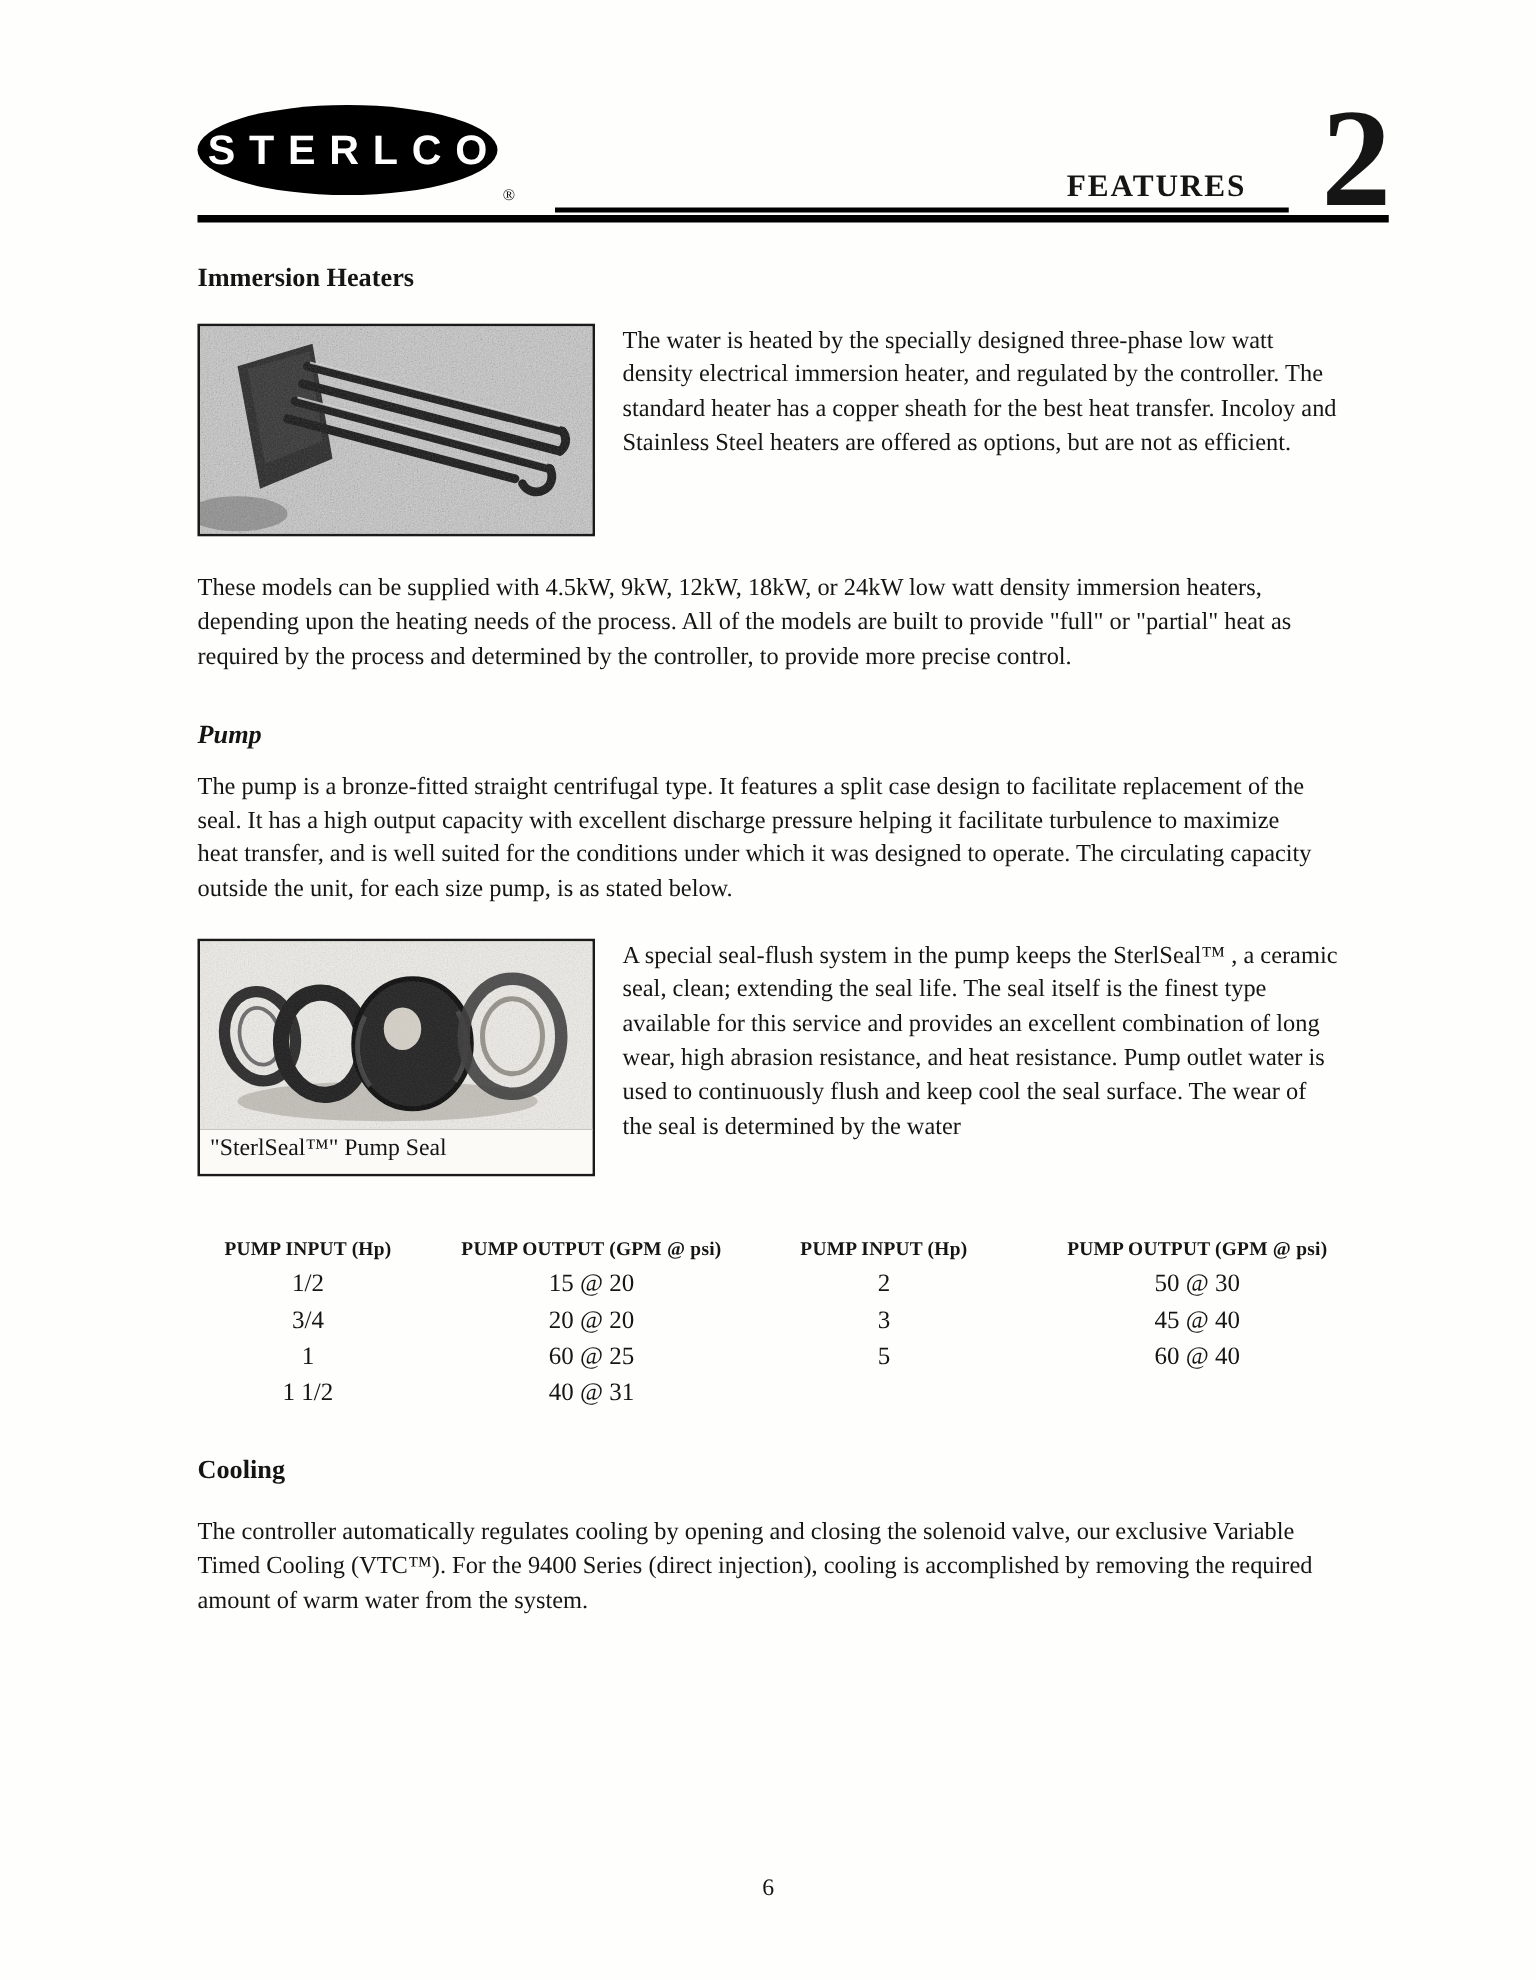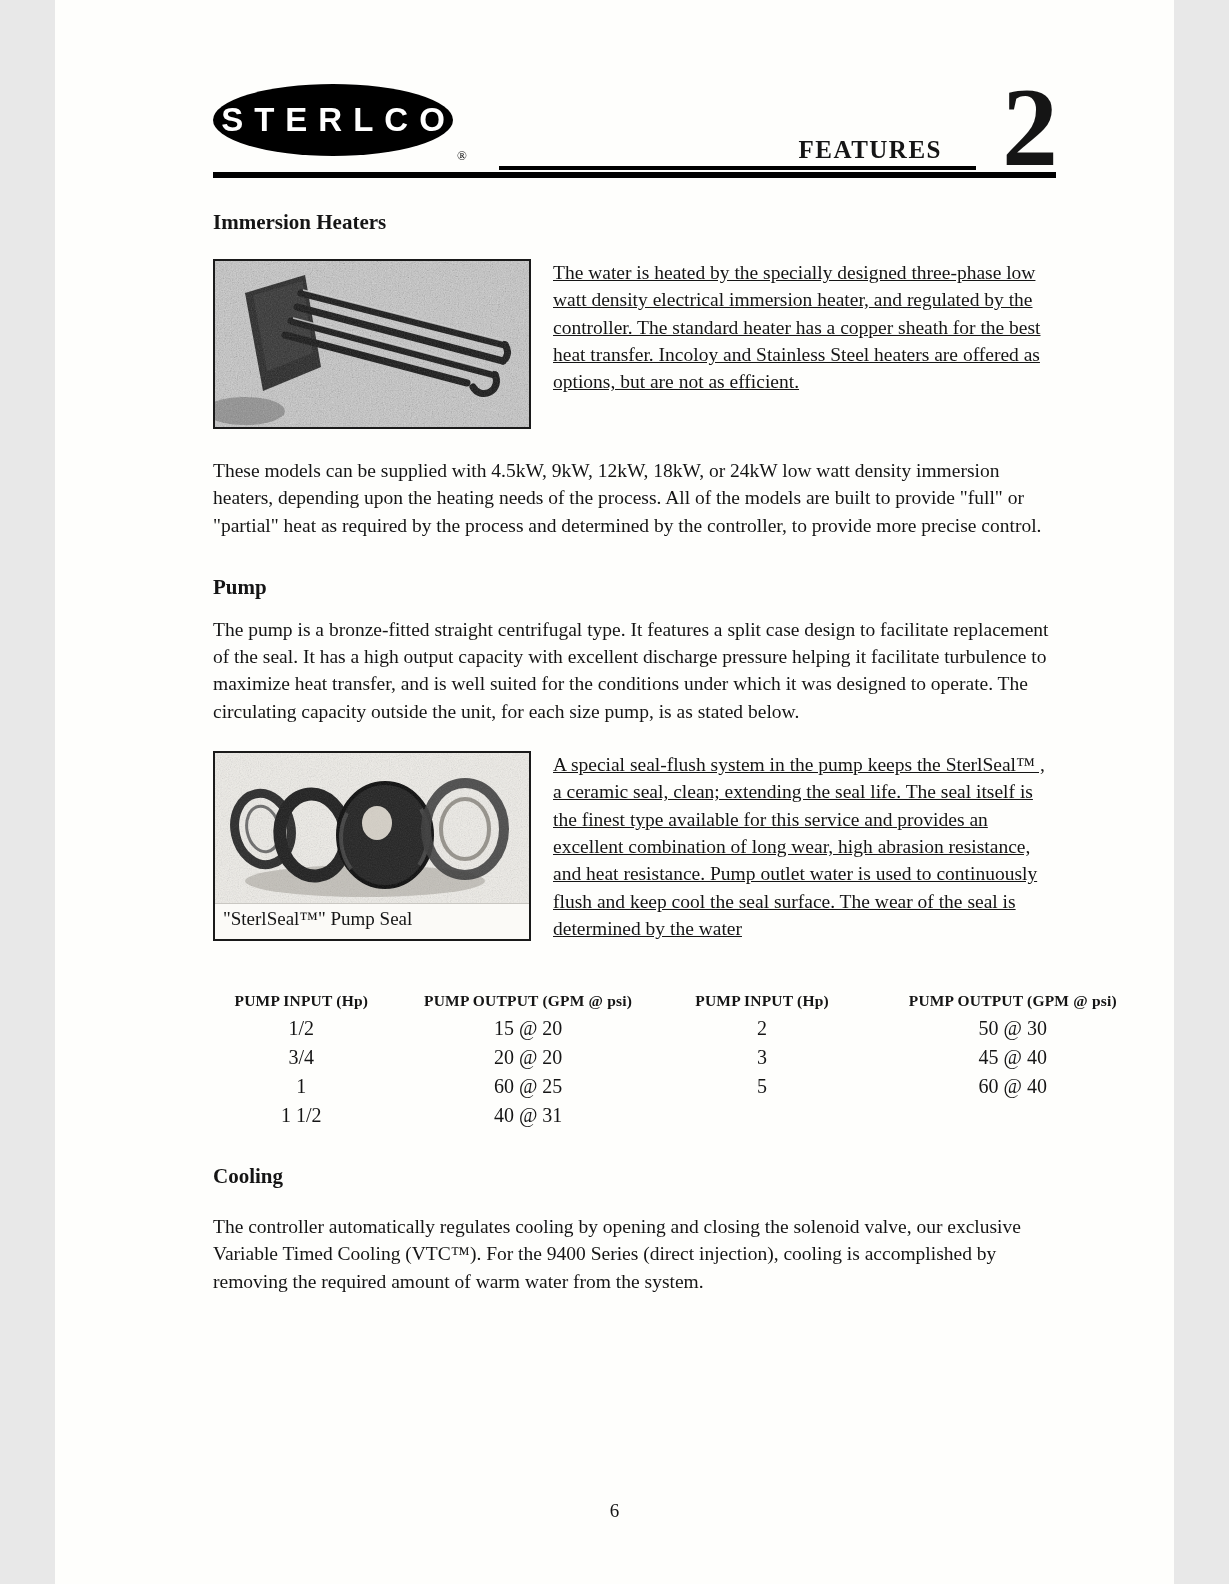--- a/index.html
+++ b/index.html
@@ -1,18 +1,18 @@
 <!DOCTYPE html>
 <html><head>
 <meta charset="utf-8">
 <style>
   * { margin:0; padding:0; box-sizing:border-box; }
   html,body { background:#e8e8e8; }
   .page {
-    width:1119px; height:1584px; margin:0 auto; position:relative;
+    width:1229px; height:1584px; margin:0 auto; position:relative;
     background:#fefefc; color:#151515; overflow:hidden;
     font-family:"Liberation Serif", serif;
   }
   .content { padding:84px 118px 0 158px; }
 
   
   .header { display:flex; align-items:flex-end; height:94px; border-bottom:6px solid #000; padding-bottom:2px; }
   .logo-wrap { position:relative; align-self:flex-start; }
   .logo {
     width:240px; height:72px; background:#000; border-radius:50%;
@@ -26,26 +26,26 @@
   .features-line {
     flex:1; display:flex; justify-content:flex-end; align-items:flex-end;
     border-bottom:4px solid #000; margin-left:46px; padding-bottom:2px;
   }
   .features { font-size:25px; font-weight:bold; letter-spacing:1.5px; padding-right:34px; }
   .chapter-num { font-size:112px; line-height:0.76; font-weight:bold; margin-left:26px; letter-spacing:-2px; }
 
   
   .h2 { font-size:21px; font-weight:bold; }
   .h2.imm { margin-top:32px; margin-bottom:24px; }
-  .h2.pump { margin-top:36px; margin-bottom:12px; }
+  .h2.pump { margin-top:36px; margin-bottom:12px;font-style:italic; }
   .h2.cool { margin-top:34px; margin-bottom:24px; }
   .pt { font-size:19.5px; line-height:1.4; max-width:893px; text-align:left; }
 
   .media-row { display:flex; align-items:flex-start; }
-  .media-row .pt { flex:1; max-width:575px; margin-left:22px;text-decoration:underline; }
+  .media-row .pt { flex:1; max-width:575px; margin-left:22px; }
 
   .photo {
     width:318px; flex:0 0 318px; border:2px solid #1a1a1a; background:#cfcfcf;
     position:relative; overflow:hidden;
   }
   .photo.heater { height:170px; }
   .photo.seal { height:190px; background:#f4f2ee; }
   .photo svg { display:block; width:100%; height:100%; }
   .photo.seal svg { height:152px; }
   .seal-caption {

